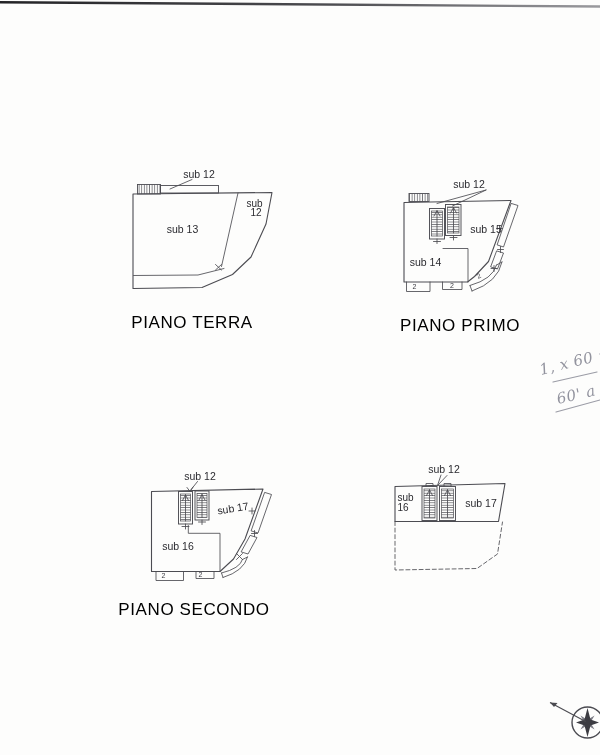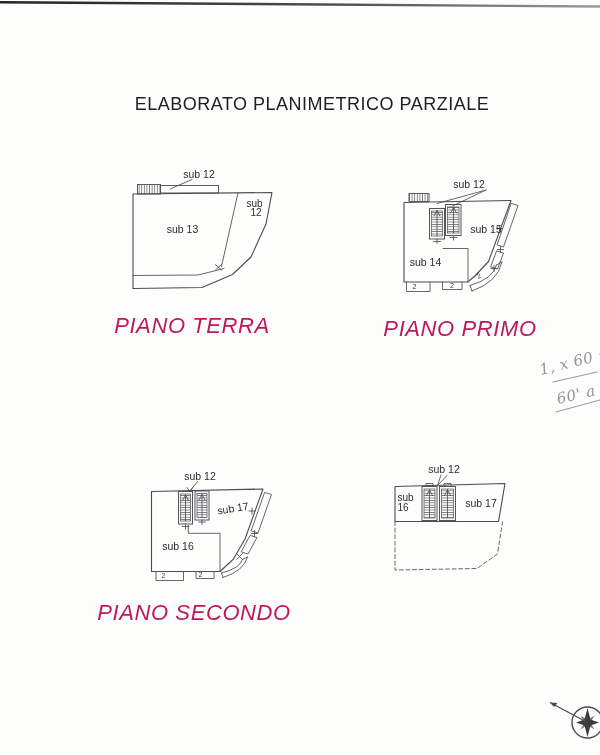--- a/index.html
+++ b/index.html
@@ -1,37 +1,36 @@
 <!DOCTYPE html>
 <html><head>
 <meta charset="utf-8">
 <style>
   html,body{margin:0;padding:0;background:#ffffff;}
   .page{position:relative;width:600px;height:755px;background:#fdfdfc;overflow:hidden;
         font-family:"Liberation Sans",sans-serif;color:#232327;}
   .title{position:absolute;top:94px;left:312px;transform:translateX(-50%);
          white-space:nowrap;font-size:18px;letter-spacing:.5px;color:#1f1f23;}
   .caption{position:absolute;transform:translateX(-50%);white-space:nowrap;
-           font-size:22px;letter-spacing:.6px;color:#be185d;font-style:italic;}
+           font-size:17px;letter-spacing:.6px;color:#000000;}
   svg.sheet{position:absolute;left:0;top:0;}
   .ln{fill:none;stroke:#4c4c52;stroke-width:1.1;stroke-linejoin:round;stroke-linecap:round;}
   .ln2{fill:none;stroke:#4c4c52;stroke-width:.85;stroke-linejoin:round;stroke-linecap:round;}
   .dash{stroke-dasharray:4 2.6;}
   .lbl{font-family:"Liberation Sans",sans-serif;font-size:10.5px;fill:#2b2b30;}
   .lbl2{font-family:"Liberation Sans",sans-serif;font-size:10px;fill:#2b2b30;}
   .mk{font-family:"Liberation Sans",sans-serif;font-size:7px;fill:#3a3a40;}
   .hw{font-family:"DejaVu Serif",serif;font-style:italic;font-size:15px;fill:#92939e;letter-spacing:.5px;}
   .hwline{fill:none;stroke:#9b9ca6;stroke-width:1.2;stroke-linecap:round;}
 </style>
 </head>
 <body>
 
 <div class="page">
 
-  <div class="title">ELABORATO PLANIMETRICO PARZIALE</div>
 
   <div class="caption" style="left:192px;top:313px">PIANO TERRA</div>
   <div class="caption" style="left:194px;top:600px">PIANO SECONDO</div>
   <div class="caption" style="left:460px;top:316px">PIANO PRIMO</div>
 
   <svg class="sheet" width="600" height="755" viewBox="0 0 600 755">
     <defs>
       <linearGradient id="fade" x1="0" y1="0" x2="1" y2="0">
         <stop offset="0" stop-color="#232326"></stop>
         <stop offset="0.55" stop-color="#4c4c50"></stop>

